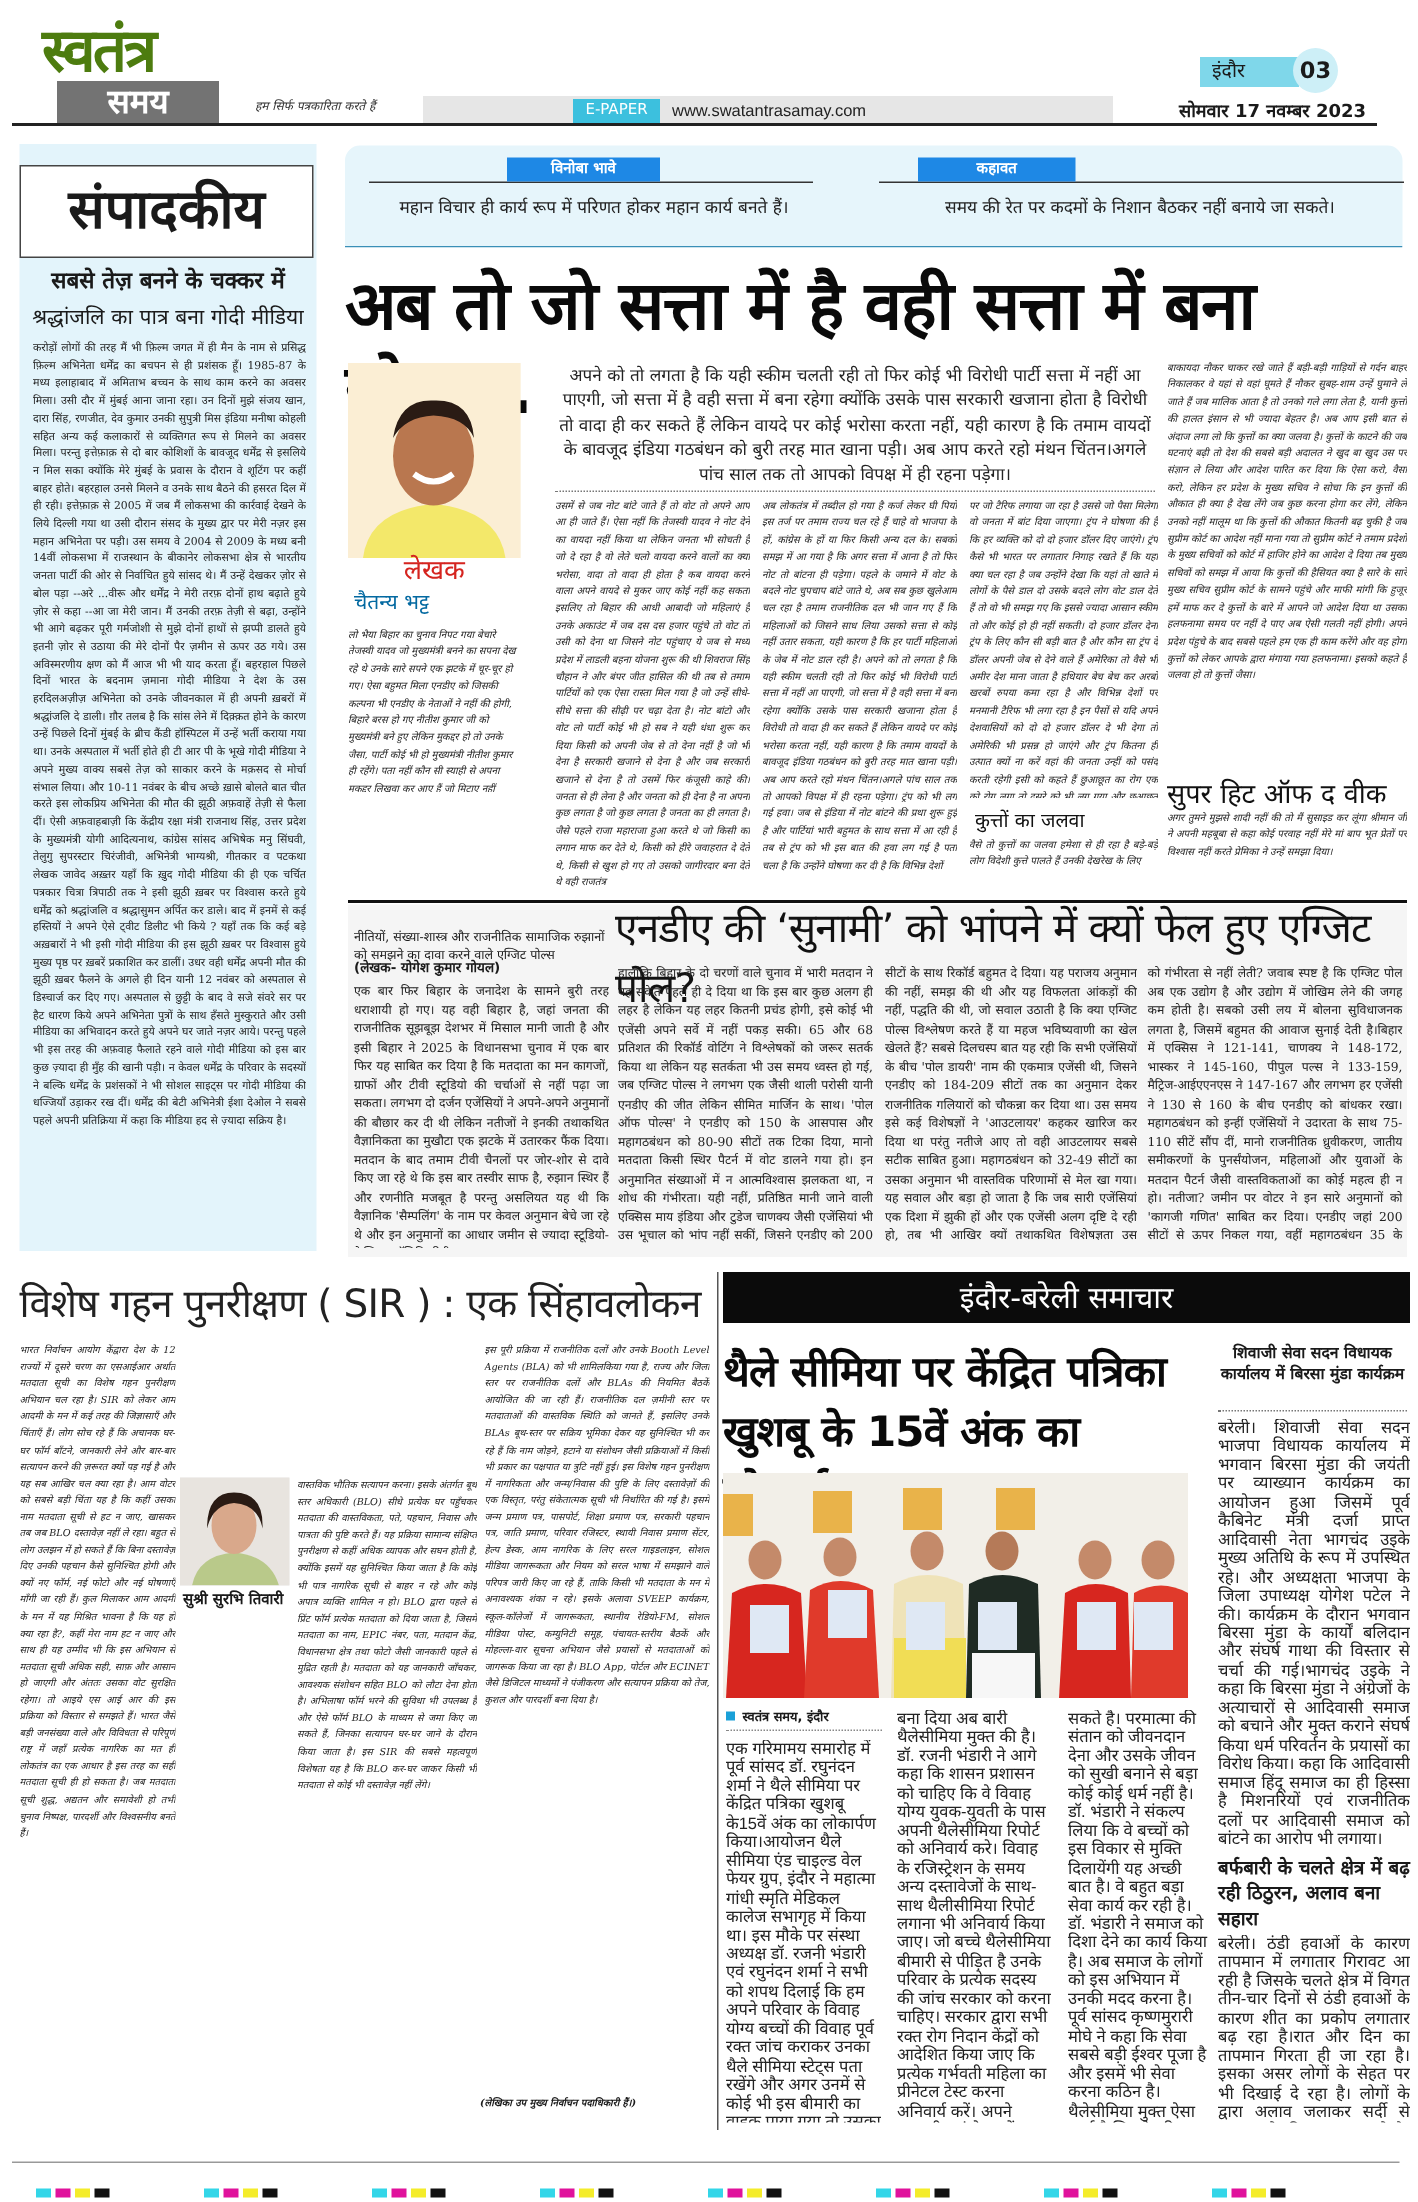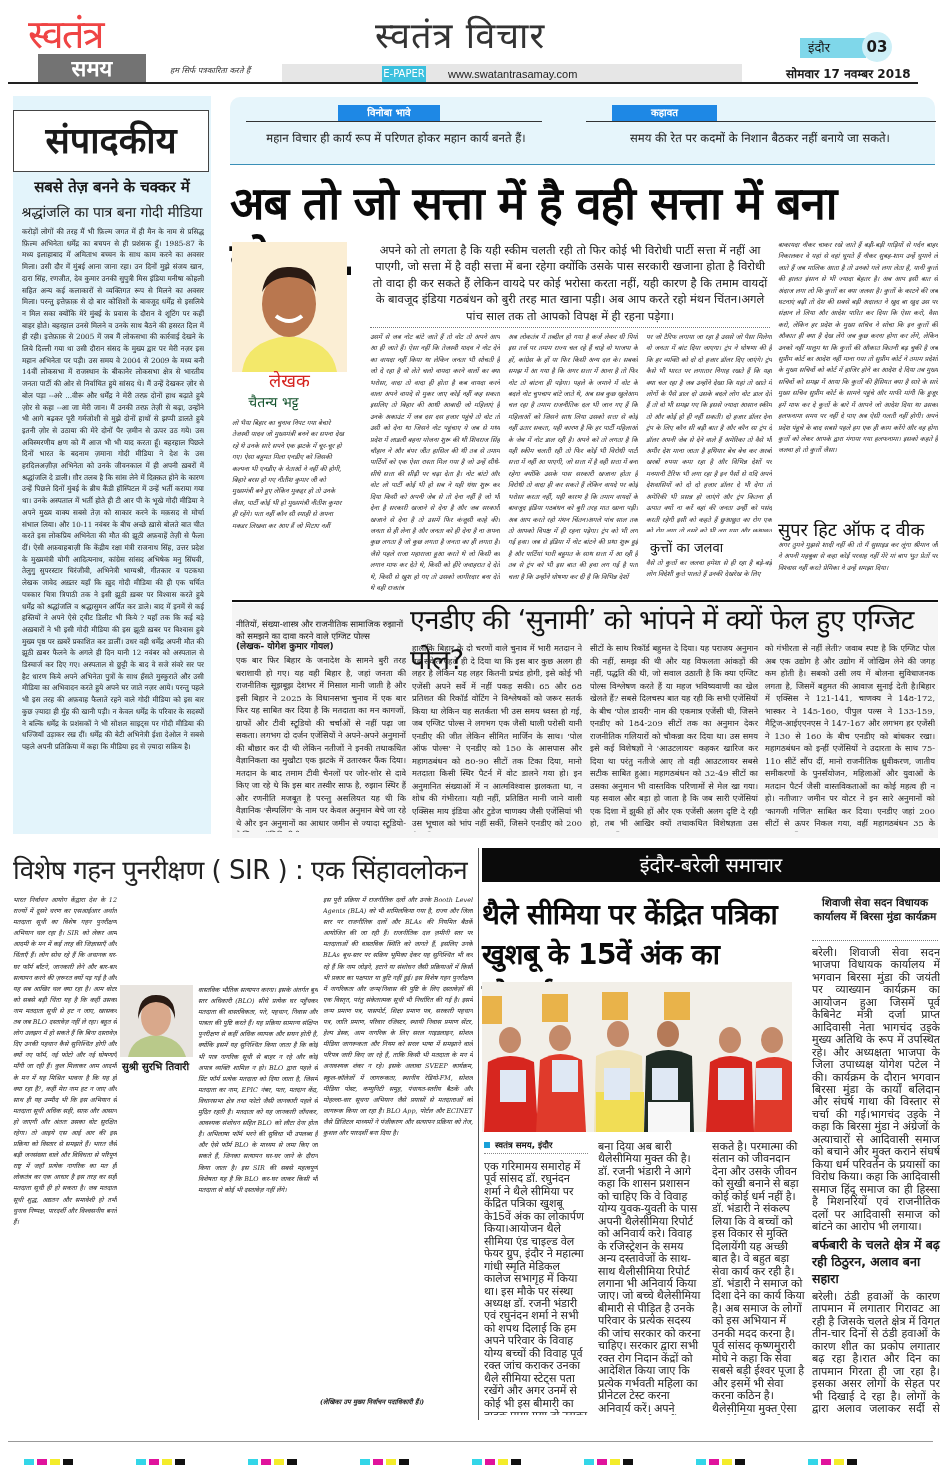--- a/index.html
+++ b/index.html
@@ -1,26 +1,26 @@
 <!DOCTYPE html>
 <html><head>
 <meta charset="utf-8">
 <style>
 *{box-sizing:border-box;margin:0;padding:0}
 html,body{width:945px;height:1468px;background:#fff;overflow:hidden}
 body{position:relative;font-family:"DejaVu Sans",sans-serif;color:#1a1a1a}
 .abs{position:absolute}
 
 .mast{left:0;top:0;width:945px;height:82px}
-.logo-top{left:28px;top:14px;font-family:"DejaVu Serif",serif;font-weight:normal;font-size:40px;letter-spacing:-2px;color:#ef4444;line-height:40px}
+.logo-top{left:28px;top:14px;font-family:"DejaVu Serif",serif;font-weight:bold;font-size:40px;letter-spacing:-2px;color:#4d7c0f;line-height:40px}
 .logo-red{left:38px;top:54px;width:108px;height:28px;background:#737373;color:#fff;font-weight:bold;font-size:22px;line-height:28px;text-align:center;font-family:"DejaVu Serif",serif}
 .tagline{left:170px;top:64px;font-size:8px;font-style:italic;color:#333}
 .mast-title{left:375px;top:14px;font-size:36px;color:#333;letter-spacing:1px;line-height:44px}
 .mast-bar{left:282px;top:64px;width:460px;height:18px;background:#e6e6e6}
-.epaper{left:382px;top:66px;width:44px;height:16px;background:#3cc0de;color:#fff;font-size:10px;line-height:16px;text-align:center}
+.epaper{left:382px;top:66px;width:58px;height:16px;background:#3cc0de;color:#fff;font-size:10px;line-height:16px;text-align:center}
 .url{left:448px;top:66px;font-size:11px;color:#222;line-height:16px;font-family:"Liberation Sans",sans-serif}
 .city-box{left:800px;top:38px;width:66px;height:20px;background:#7fd7ea;font-weight:normal;font-size:13px;line-height:20px;padding-left:8px}
 .page-no{left:862px;top:32px;width:30px;height:30px;border-radius:15px;background:#cdeff7;font-weight:bold;font-size:15px;line-height:30px;text-align:center}
 .date{left:786px;top:66px;font-weight:bold;font-size:12px;line-height:16px}
 .rule{left:8px;top:82px;width:910px;height:2px;background:#222}
 
 .edcol{left:13px;top:96px;width:198px;height:738px;background:#e3f4fb}
 .ed-box{left:13px;top:110px;width:196px;height:62px;background:#fff;border:1.5px solid #444}
 .ed-title{left:13px;top:110px;width:196px;text-align:center;font-family:"DejaVu Serif",serif;font-weight:bold;font-size:36px;line-height:60px}
 .ed-h1{left:13px;top:176px;width:198px;text-align:center;font-weight:bold;font-size:15px;line-height:22px}
@@ -29,21 +29,21 @@
 
 .qband{left:230px;top:97px;width:705px;height:68px;background:#e6f5fb;border-radius:10px 10px 0 0;border-bottom:1px solid #3a8fb7}
 .qtab{height:16px;background:#1e88e5;color:#fff;font-weight:bold;font-size:10px;line-height:16px;text-align:center}
 .qline{height:1px;background:#333}
 .qtext{font-size:11.5px;line-height:16px;text-align:center;color:#222}
 
 .main-head{left:230px;top:176px;width:710px;font-weight:bold;font-size:45px;line-height:56px;letter-spacing:-1px;color:#0a0a0a}
 
 .author-photo{left:232px;top:242px;width:115px;height:130px;background:#fbeed4}
 .author-label{left:232px;top:370px;width:115px;text-align:center;color:#d5241f;font-size:18px;line-height:22px}
-.author-name{left:216px;top:392px;width:115px;text-align:center;font-size:14px;line-height:20px;color:#14532d}
+.author-name{left:236px;top:392px;width:115px;font-size:14px;line-height:20px;color:#0369a1}
 .author-note{left:232px;top:418px;width:116px;height:110px;font-family:"DejaVu Serif",serif;font-style:italic;font-size:6.6px;line-height:11.4px;overflow:hidden;color:#222}
 .pull{left:370px;top:242px;width:400px;text-align:center;font-size:11.4px;line-height:16.4px;color:#222}
 .dotrule{left:370px;top:327px;width:400px;border-top:1px dotted #777;height:1px}
 .mcol{font-family:"DejaVu Serif",serif;font-style:italic;font-size:6.6px;line-height:11.4px;overflow:hidden;color:#222;text-align:justify}
 .subhead{font-size:13px;line-height:16px;color:#111}
 .side-body{left:778px;top:240px;width:160px;height:218px}
 
 .hr2{left:232px;top:600px;width:706px;height:2px;background:#111}
 .s2bg{left:232px;top:603px;width:706px;height:235px;background:#f5f5f5}
 .s2-byline{left:236px;top:640px;width:170px;font-weight:bold;font-size:9px;line-height:13px}
@@ -73,27 +73,26 @@
 .reg span{display:inline-block;width:10px;height:6px;margin-right:3px}
 .bottom-rule{left:8px;top:1441px;width:925px;border-top:1px solid #999}
 </style>
 </head>
 <body>
 
 <div class="abs mast">
   <div class="abs logo-top">स्वतंत्र</div>
   <div class="abs logo-red">समय</div>
   <div class="abs tagline">हम सिर्फ पत्रकारिता करते हैं</div>
-  <div class="abs mast-title">स्वतंत्र विचार</div>
   <div class="abs mast-bar"></div>
   <div class="abs epaper">E-PAPER</div>
   <div class="abs url">www.swatantrasamay.com</div>
   <div class="abs city-box">इंदौर</div>
   <div class="abs page-no">03</div>
-  <div class="abs date">सोमवार 17 नवम्बर 2018</div>
+  <div class="abs date">सोमवार 17 नवम्बर 2023</div>
   <div class="abs rule"></div>
 </div>
 
 <div class="abs edcol"></div>
 <div class="abs ed-box"></div>
 <div class="abs ed-title">संपादकीय</div>
 <div class="abs ed-h1">सबसे तेज़ बनने के चक्कर में</div>
 <div class="abs ed-h2">श्रद्धांजलि का पात्र बना गोदी मीडिया</div>
 <div class="abs ed-body">करोड़ों लोगों की तरह मैं भी फ़िल्म जगत में ही मैन के नाम से प्रसिद्ध फ़िल्म अभिनेता धर्मेंद्र का बचपन से ही प्रशंसक हूँ। 1985-87 के मध्य इलाहाबाद में अमिताभ बच्चन के साथ काम करने का अवसर मिला। उसी दौर में मुंबई आना जाना रहा। उन दिनों मुझे संजय खान, दारा सिंह, रणजीत, देव कुमार उनकी सुपुत्री मिस इंडिया मनीषा कोहली सहित अन्य कई कलाकारों से व्यक्तिगत रूप से मिलने का अवसर मिला। परन्तु इत्तेफ़ाक़ से दो बार कोशिशों के बावजूद धर्मेंद्र से इसलिये न मिल सका क्योंकि मेरे मुंबई के प्रवास के दौरान वे शूटिंग पर कहीं बाहर होते। बहरहाल उनसे मिलने व उनके साथ बैठने की हसरत दिल में ही रही। इत्तेफ़ाक़ से 2005 में जब मैं लोकसभा की कार्रवाई देखने के लिये दिल्ली गया था उसी दौरान संसद के मुख्य द्वार पर मेरी नज़र इस महान अभिनेता पर पड़ी। उस समय वे 2004 से 2009 के मध्य बनी 14वीं लोकसभा में राजस्थान के बीकानेर लोकसभा क्षेत्र से भारतीय जनता पार्टी की ओर से निर्वाचित हुये सांसद थे। मैं उन्हें देखकर ज़ोर से बोल पड़ा --अरे ...वीरू और धर्मेंद्र ने मेरी तरफ़ दोनों हाथ बढ़ाते हुये ज़ोर से कहा --आ जा मेरी जान। मैं उनकी तरफ़ तेज़ी से बढ़ा, उन्होंने भी आगे बढ़कर पूरी गर्मजोशी से मुझे दोनों हाथों से झप्पी डालते हुये इतनी ज़ोर से उठाया की मेरे दोनों पैर ज़मीन से ऊपर उठ गये। उस अविस्मरणीय क्षण को मैं आज भी भी याद करता हूँ। बहरहाल पिछले दिनों भारत के बदनाम ज़माना गोदी मीडिया ने देश के उस हरदिलअज़ीज़ अभिनेता को उनके जीवनकाल में ही अपनी ख़बरों में श्रद्धांजलि दे डाली। ग़ौर तलब है कि सांस लेने में दिक़्क़त होने के कारण उन्हें पिछले दिनों मुंबई के ब्रीच कैंडी हॉस्पिटल में उन्हें भर्ती कराया गया था। उनके अस्पताल में भर्ती होते ही टी आर पी के भूखे गोदी मीडिया ने अपने मुख्य वाक्य सबसे तेज़ को साकार करने के मक़सद से मोर्चा संभाल लिया। और 10-11 नवंबर के बीच अच्छे ख़ासे बोलते बात चीत करते इस लोकप्रिय अभिनेता की मौत की झूठी अफ़वाहें तेज़ी से फैला दीं। ऐसी अफ़वाहबाज़ी कि केंद्रीय रक्षा मंत्री राजनाथ सिंह, उत्तर प्रदेश के मुख्यमंत्री योगी आदित्यनाथ, कांग्रेस सांसद अभिषेक मनु सिंघवी, तेलुगु सुपरस्टार चिरंजीवी, अभिनेत्री भाग्यश्री, गीतकार व पटकथा लेखक जावेद अख़्तर यहाँ कि ख़ुद गोदी मीडिया की ही एक चर्चित पत्रकार चित्रा त्रिपाठी तक ने इसी झूठी ख़बर पर विश्वास करते हुये धर्मेंद्र को श्रद्धांजलि व श्रद्धासुमन अर्पित कर डाले। बाद में इनमें से कई हस्तियों ने अपने ऐसे ट्वीट डिलीट भी किये ? यहाँ तक कि कई बड़े अख़बारों ने भी इसी गोदी मीडिया की इस झूठी ख़बर पर विश्वास हुये मुख्य पृष्ठ पर ख़बरें प्रकाशित कर डालीं। उधर वही धर्मेंद्र अपनी मौत की झूठी ख़बर फैलने के अगले ही दिन यानी 12 नवंबर को अस्पताल से डिस्चार्ज कर दिए गए। अस्पताल से छुट्टी के बाद वे सजे संवरे सर पर हैट धारण किये अपने अभिनेता पुत्रों के साथ हँसते मुस्कुराते और उसी मीडिया का अभिवादन करते हुये अपने घर जाते नज़र आये। परन्तु पहले भी इस तरह की अफ़वाह फैलाते रहने वाले गोदी मीडिया को इस बार कुछ ज़्यादा ही मुँह की खानी पड़ी। न केवल धर्मेंद्र के परिवार के सदस्यों ने बल्कि धर्मेंद्र के प्रशंसकों ने भी सोशल साइट्स पर गोदी मीडिया की धज्जियाँ उड़ाकर रख दीं। धर्मेंद्र की बेटी अभिनेत्री ईशा देओल ने सबसे पहले अपनी प्रतिक्रिया में कहा कि मीडिया हद से ज़्यादा सक्रिय है।</div>
 

